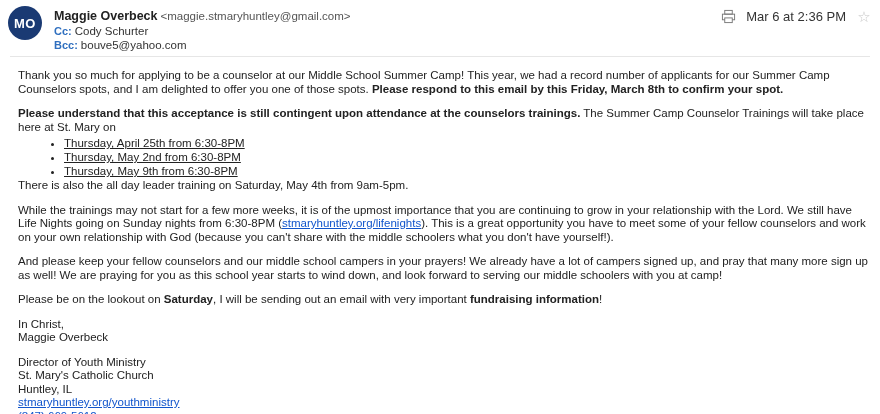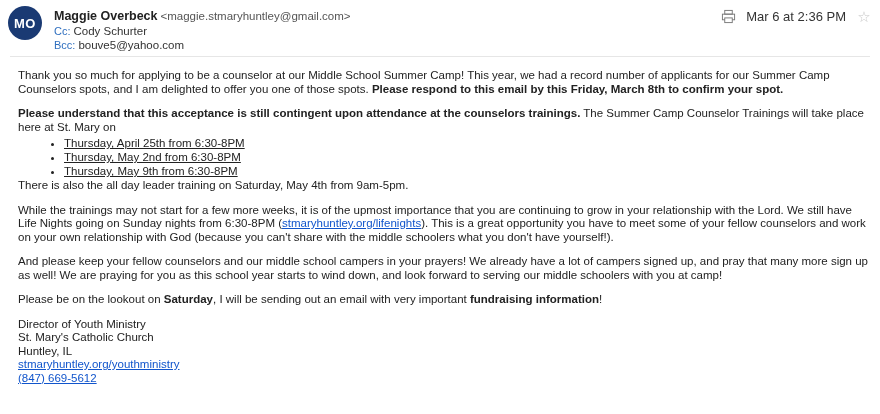--- a/index.html
+++ b/index.html
@@ -62,21 +62,21 @@
     margin-left: 3px;
   }
   .line2, .line3 {
     line-height: 14px;
     font-size: 11.5px;
     color: #333333;
     white-space: nowrap;
   }
   .cc-label {
     color: #2f6fbf;
-    font-weight: normal;
+    font-weight: bold;
     font-size: 11px;
     margin-right: 3px;
   }
   .hdr-right {
     position: absolute;
     right: 8px;
     top: 8px;
     display: flex;
     align-items: center;
     gap: 10px;
@@ -189,20 +189,24 @@
     </ul>
 
     <p>There is also the all day leader training on Saturday, May 4th from 9am-5pm.</p>
 
     <p><span>While the trainings may not start for a few more weeks, it is of the upmost importance that you are continuing to grow in your relationship with the Lord. We still have Life Nights going on Sunday nights from 6:30-8PM (</span><a class="link" href="#">stmaryhuntley.org/lifenights</a><span>). This is a great opportunity you have to meet some of your fellow counselors and work on your own relationship with God (because you can't share with the middle schoolers what you don't have yourself!).</span></p>
 
     <p>And please keep your fellow counselors and our middle school campers in your prayers! We already have a lot of campers signed up, and pray that many more sign up as well! We are praying for you as this school year starts to wind down, and look forward to serving our middle schoolers with you at camp!</p>
 
     <p><span>Please be on the lookout on </span><b>Saturday</b><span>, I will be sending out an email with very important </span><b>fundraising information</b><span>!</span></p>
 
+    <div class="sig-block">
+      <div>In Christ,</div>
+      <div>Maggie Overbeck</div>
+    </div>
 
     <div class="sig-block">
       <div>Director of Youth Ministry</div>
       <div>St. Mary's Catholic Church</div>
       <div>Huntley, IL</div>
       <div><a class="link" href="#">stmaryhuntley.org/youthministry</a></div>
       <div><a class="link" href="#">(847) 669-5612</a></div>
     </div>
 
   </div>

